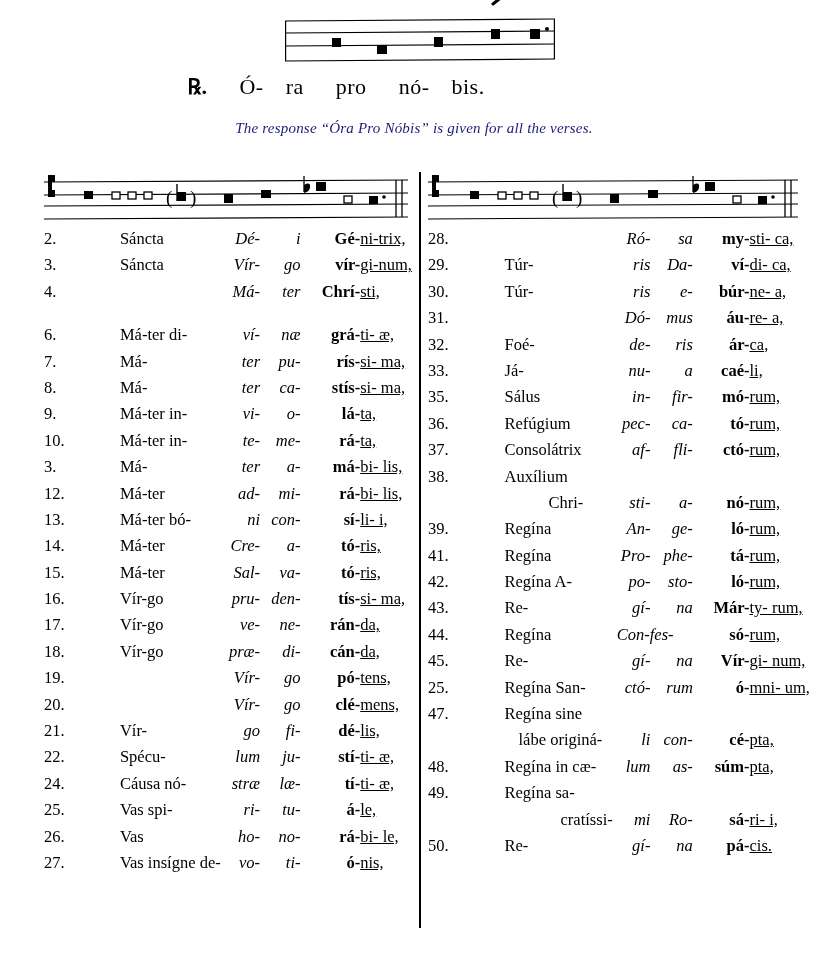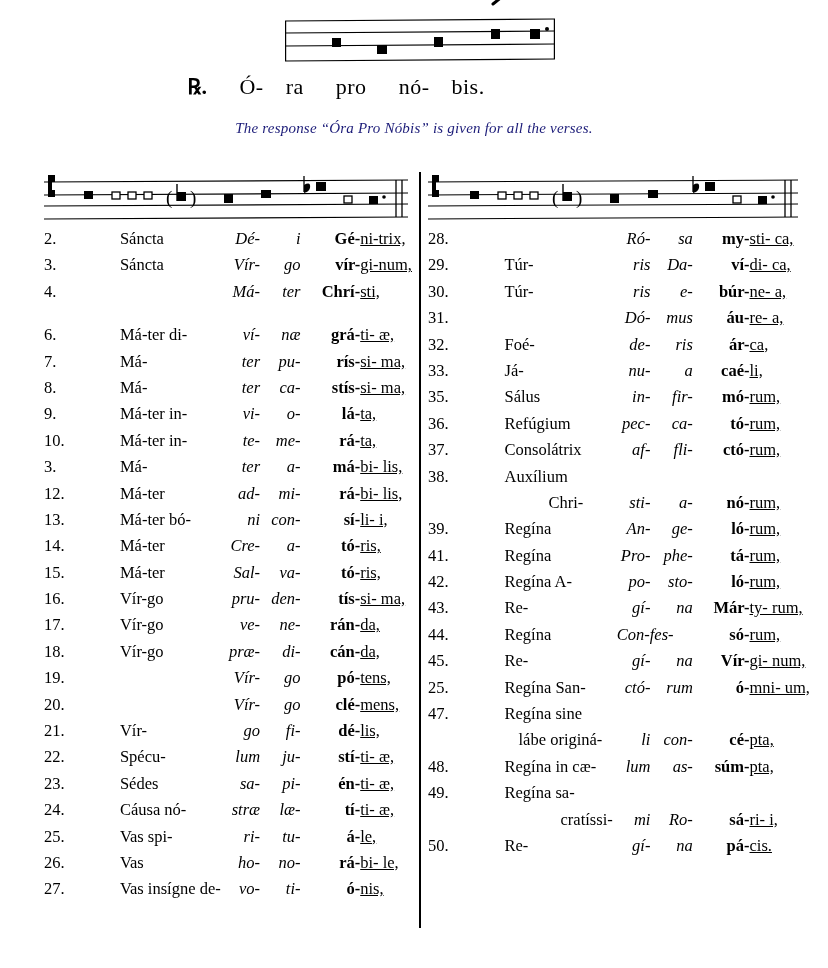--- a/index.html
+++ b/index.html
@@ -341,28 +341,20 @@
         </tr>
       <tr class="r">
           <td class="c-num">22.</td>
           <td class="c-num">Spécu-</td>
           <td class="c-a ital">lum</td>
           <td class="c-b ital">ju-</td>
           <td class="c-c bold">stí-</td>
           <td class="c-d">ti- æ,</td>
         </tr>
       <tr class="r">
-          <td class="c-num">23.</td>
-          <td class="c-num">Sédes</td>
-          <td class="c-a ital">sa-</td>
-          <td class="c-b ital">pi-</td>
-          <td class="c-c bold">én-</td>
-          <td class="c-d">ti- æ,</td>
-        </tr>
-      <tr class="r">
           <td class="c-num">24.</td>
           <td class="c-num">Cáusa nó-</td>
           <td class="c-a ital">stræ</td>
           <td class="c-b ital">læ-</td>
           <td class="c-c bold">tí-</td>
           <td class="c-d">ti- æ,</td>
         </tr>
       <tr class="r">
           <td class="c-num">25.</td>
           <td class="c-num">Vas   spi-</td>

